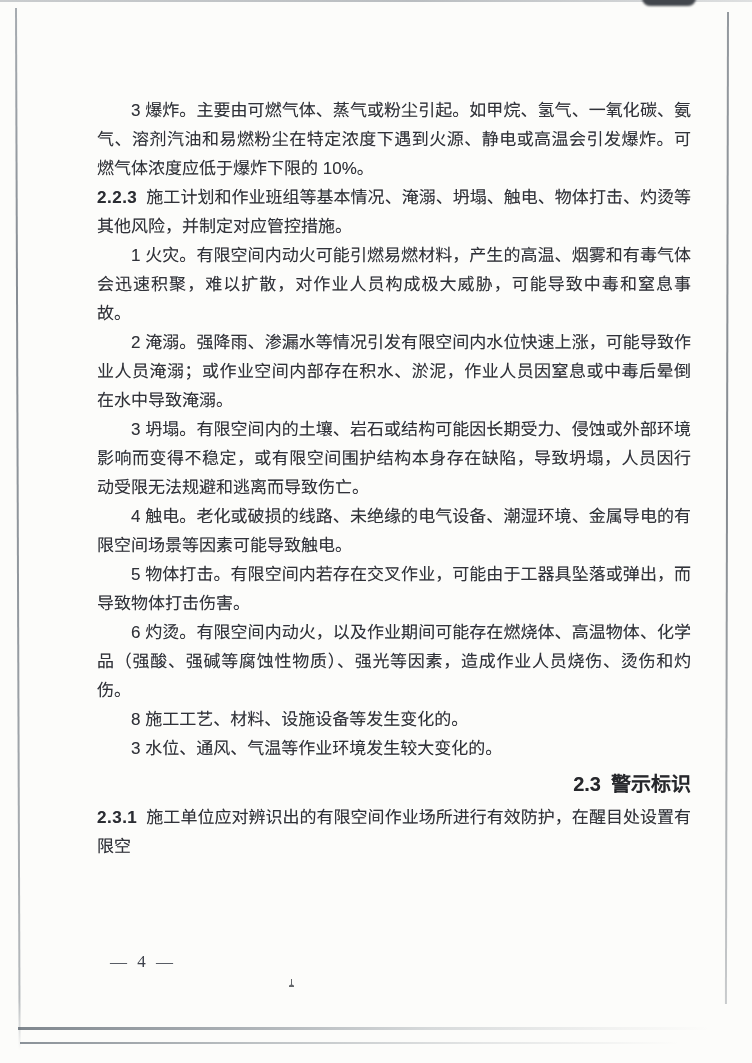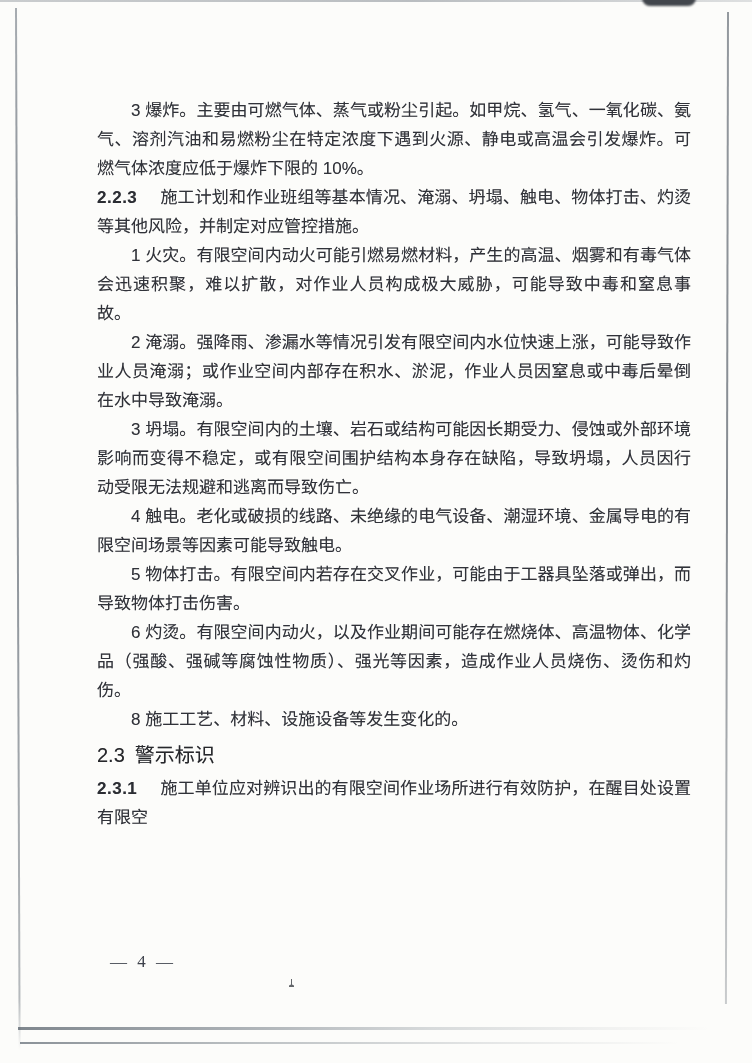--- a/index.html
+++ b/index.html
@@ -90,27 +90,27 @@
   .para {
     margin: 0;
   }
   .para.indent {
     text-indent: 2em;
   }
   .secnum {
     font-family: "Liberation Sans", sans-serif;
     font-weight: 600;
     letter-spacing: 0.5px;
-    margin-right: 23px;
+    margin-right: 9px;
     color: #2b2d33;
   }
   .heading {
     margin: 5px 0 3px;
-    text-align: left;
-    font-weight: normal;
+    text-align: right;
+    font-weight: bold;
     font-size: 20px;
     line-height: 32px;
     color: #26272b;
     text-indent: 0;
   }
   .heading .head-num {
     font-family: "Liberation Sans", sans-serif;
     margin-right: 10px;
   }
   .page-footer {
@@ -152,20 +152,21 @@
 
     <p class="para indent">5 物体打击。有限空间内若存在交叉作业，可能由于工器具坠落或弹出，而导致物体打击伤害。</p>
 
     <p class="para indent">6 灼烫。有限空间内动火，以及作业期间可能存在燃烧体、高温物体、化学品（强酸、强碱等腐蚀性物质）、强光等因素，造成作业人员烧伤、烫伤和灼伤。</p>
 
 
 
 
     <p class="para indent">8 施工工艺、材料、设施设备等发生变化的。</p>
 
+    <p class="para indent">3 水位、通风、气温等作业环境发生较大变化的。</p>
 
     <p class="para heading"><span class="head-num">2.3</span><span>警示标识</span></p>
 
     <p class="para"><span class="secnum">2.3.1</span><span>施工单位应对辨识出的有限空间作业场所进行有效防护，在醒目处设置有限空</span></p>
 
   </div>
 
   <div class="page-footer">— 4 —</div>
 
 </div>

